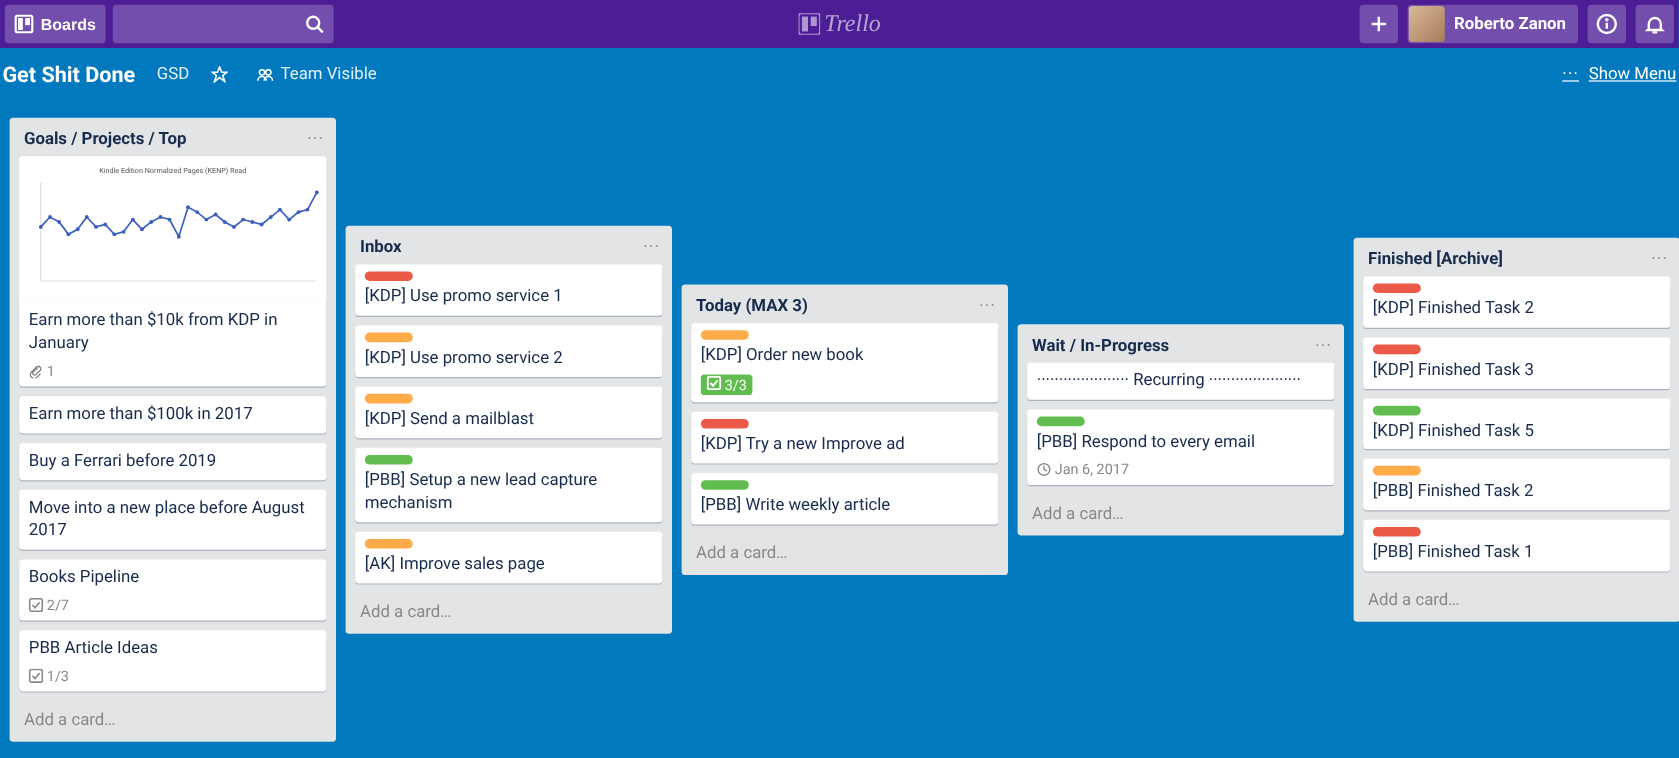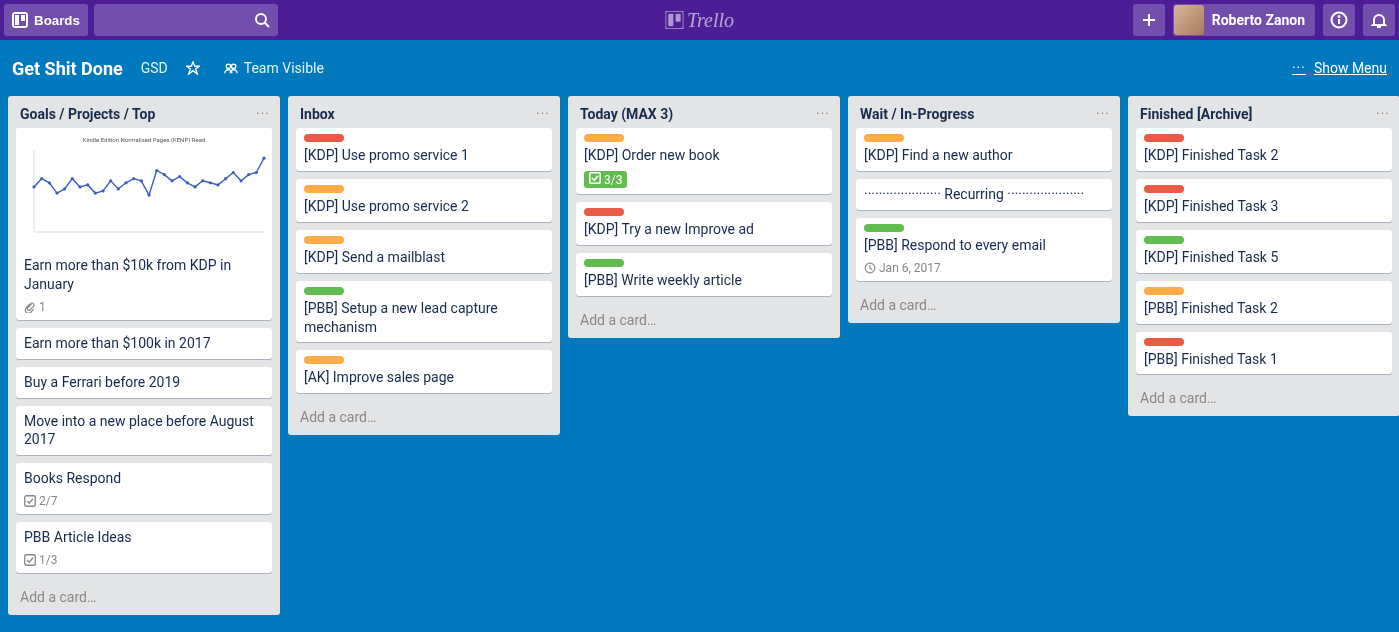--- a/index.html
+++ b/index.html
@@ -11,29 +11,29 @@
 .top-btn svg { margin-right: 6px; }
 .search-box { background: rgba(255,255,255,0.22); border-radius: 3px; height: 32px; width: 184px; margin-left: 6px; position: relative; display:flex; align-items:center; justify-content:flex-end; padding-right:8px;}
 .logo { position: absolute; left: 50%; transform: translateX(-50%); display: flex; align-items: center; opacity: 0.6; color:#fff; font-family: cursive; font-style: italic; font-size: 20px; font-weight:400; }
 .logo svg { margin-right: 4px; }
 .top-right { margin-left: auto; display: flex; align-items: center; gap: 8px; }
 .icon-btn { background: rgba(255,255,255,0.22); border: none; border-radius: 3px; height: 32px; width: 32px; color:#fff; display:flex; align-items:center; justify-content:center; cursor:pointer;}
 .user-chip { background: rgba(255,255,255,0.22); border-radius: 3px; height: 32px; display:flex; align-items:center; color:#fff; font-weight:700; padding-right:10px; cursor:pointer;}
 .avatar { width:30px; height:30px; border-radius:3px; background: linear-gradient(135deg,#d7b899,#a87c5c); margin:1px 8px 1px 1px;}
 
 
-.board-header { height: 56px; display: flex; align-items: center; padding: 0 12px; color: #fff; }
+.board-header { height: 44px; display: flex; align-items: center; padding: 0 2px; color: #fff; }
 .board-header h1 { font-size: 18px; font-weight: 700; }
 .bh-item { margin-left: 18px; display:flex; align-items:center; font-size:14px; color: rgba(255,255,255,0.9); cursor:pointer;}
 .bh-item svg { margin-right:6px;}
 .show-menu { margin-left:auto; text-decoration: underline; color:#fff; cursor:pointer; display:flex; align-items:center;}
 .show-menu-dots { margin-right: 8px; letter-spacing:1px;}
 
 
-.board { display: flex; align-items: flex-start; padding: 0 8px; gap: 8px; overflow-x: auto; height: calc(632px - 84px);}
+.board { display: flex; align-items: center; padding: 0 8px; gap: 8px; overflow-x: auto; height: calc(632px - 84px);}
 .list { background: #e2e4e6; border-radius: 3px; width: 272px; flex: 0 0 272px; display:flex; flex-direction:column; max-height: 100%; }
 .list-header { padding: 10px 10px 6px 12px; display:flex; align-items:center;}
 .list-header h2 { font-size: 14px; font-weight: 700; flex:1; color:#172b4d;}
 .list-menu { color:#888; cursor:pointer; font-size:14px; letter-spacing:1px;}
 .cards { padding: 0 8px; overflow-y:auto;}
 .card { background:#fff; border-radius:3px; box-shadow: 0 1px 0 rgba(9,30,66,.25); margin-bottom:8px; padding: 6px 8px 6px 8px; cursor:pointer; position:relative;}
 .card-cover { height: 122px; background: #f4f5f7; border-radius: 3px 3px 0 0; margin: -6px -8px 6px -8px; position:relative; overflow:hidden;}
 .card-title { font-size: 14px; color:#172b4d; line-height:1.35; word-wrap: break-word;}
 .labels { display:flex; gap:4px; margin-bottom:4px;}
 .label { height: 8px; width: 40px; border-radius: 4px; }
@@ -190,21 +190,21 @@
       <div class="card-title">Buy a Ferrari before 2019</div>
 
     </div>
         <div class="card">
 
       <div class="card-title">Move into a new place before August 2017</div>
 
     </div>
         <div class="card">
 
-      <div class="card-title">Books Respond</div>
+      <div class="card-title">Books Pipeline</div>
       <div class="badges">
             <span class="badge"><svg width="12" height="12" viewBox="0 0 16 16" fill="none" stroke="#888" stroke-width="1.8">
                 <rect x="1" y="1" width="14" height="14" rx="2"></rect>
                 <polyline points="4,8 7,11 12,5"></polyline>
               </svg>2/7</span>
           </div>
     </div>
         <div class="card">
 
       <div class="card-title">PBB Article Ideas</div>
@@ -306,28 +306,20 @@
     <div class="add-card">Add a card…</div>
   </div>
     <div class="list">
     <div class="list-header">
       <h2>Wait / In-Progress</h2>
       <span class="list-menu">···</span>
     </div>
     <div class="cards">
         <div class="card">
 
-      <div class="labels">
-            <span class="label label-orange"></span>
-          </div>
-      <div class="card-title">[KDP] Find a new author</div>
-
-    </div>
-        <div class="card">
-
       <div class="card-title">····················· Recurring ·····················</div>
 
     </div>
         <div class="card">
 
       <div class="labels">
             <span class="label label-green"></span>
           </div>
       <div class="card-title">[PBB] Respond to every email</div>
       <div class="badges">

